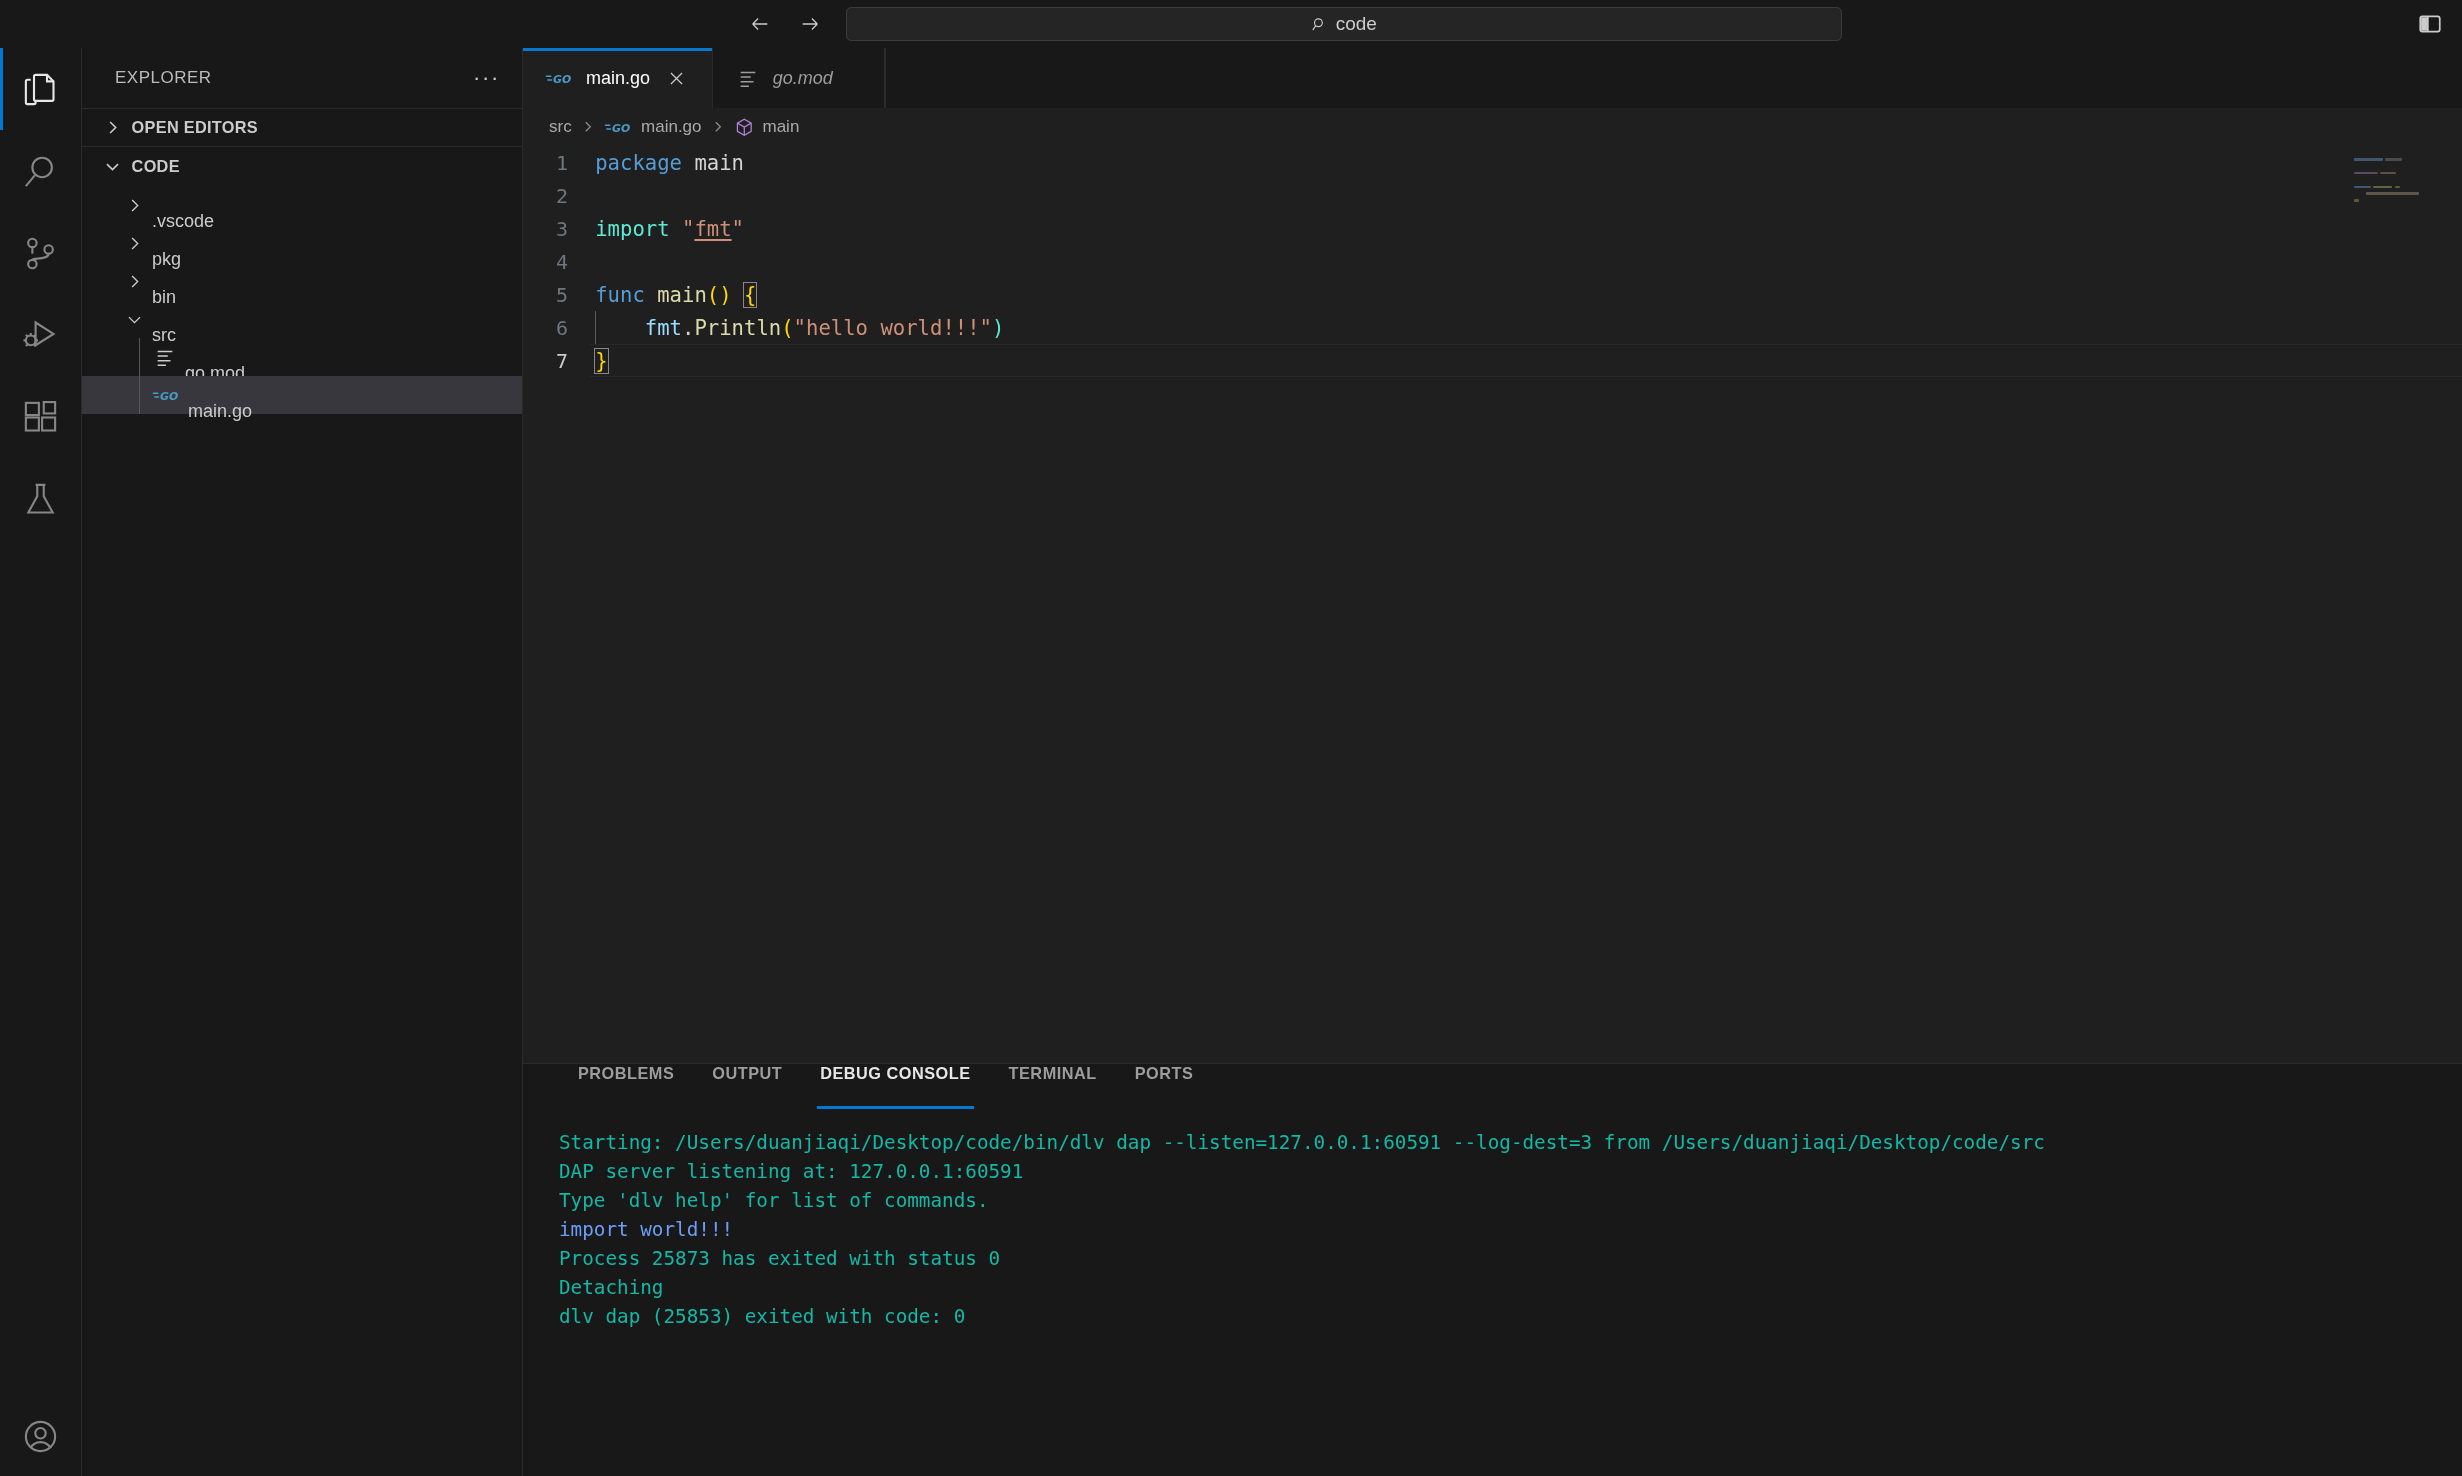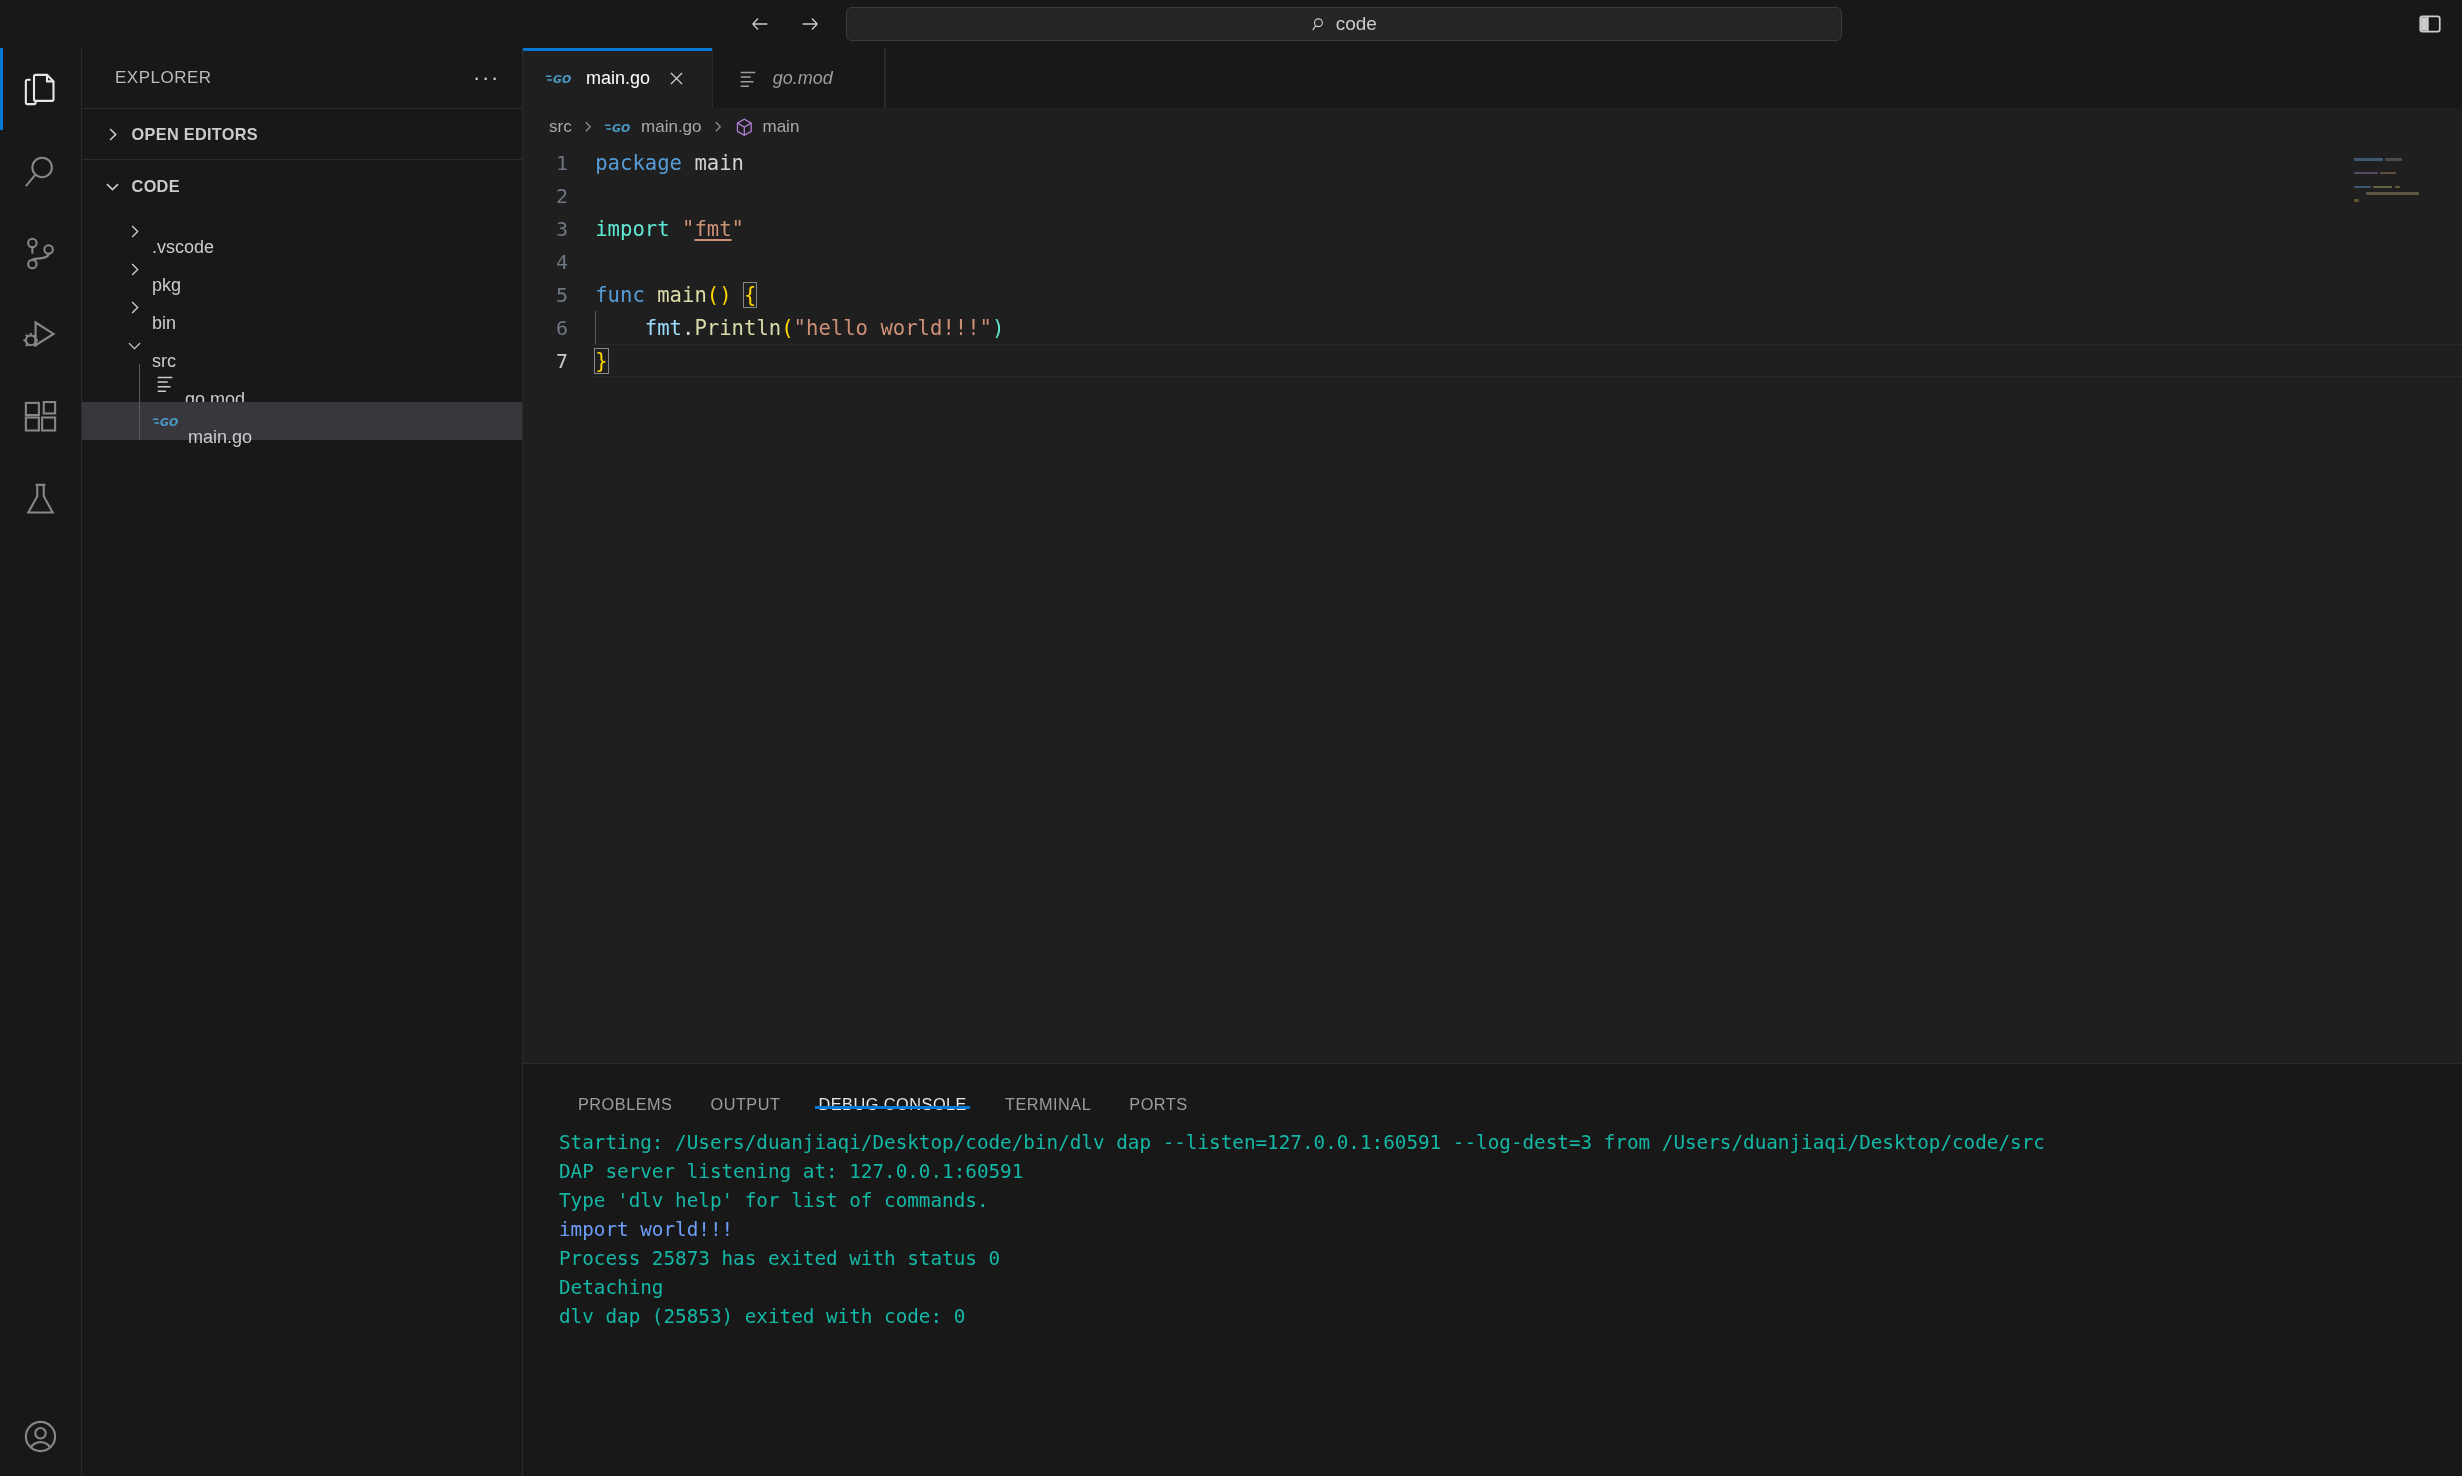--- a/index.html
+++ b/index.html
@@ -58,21 +58,21 @@
     border-right: 0.9px solid #2b2b2b;
   }
   .sb-header {
     height: 60px; flex: 0 0 60px; display: flex; align-items: center;
     padding: 0 22px 0 33px; justify-content: space-between;
   }
   .sb-title { font-size: 17px; letter-spacing: 0.5px; color: #bbbbbb; }
   .sb-dots { color: #cccccc; font-size: 22px; letter-spacing: 1.7px; line-height: 1; }
 
   .tree-section-head {
-    height: 52px; display: flex; align-items: center; gap: 8.6px;
+    height: 39px; display: flex; align-items: center; gap: 8.6px;
     padding-left: 19px; color: #cccccc; font-size: 16.3px; font-weight: bold;
     letter-spacing: 0.3px;
   }
   .tree-section-head.bordered { border-top: 0.9px solid #2b2b2b; border-bottom: 0.9px solid #2b2b2b; }
   .chev { width: 22px; height: 22px; flex: 0 0 22px; display:flex; align-items:center; justify-content:center; color:#cccccc;}
   .chev svg { width: 19px; height: 19px; }
 
   .tree-row {
     height: 38px; display: flex; align-items: center; gap: 6.9px;
     color: #cccccc; font-size: 18px; position: relative;
@@ -145,22 +145,22 @@
   .minimap {
     position: absolute; top: 12px; right: 15.5px; width: 93px; height: 77px; opacity: .75;
   }
   .mm-row { height: 4.3px; margin-bottom: 2.6px; display: flex; gap: 2.6px; }
   .mm-b { height: 2.6px; border-radius: 0.9px; }
 
   
   .panel { height: 414px; flex: 0 0 414px; background: #181818; display: flex; flex-direction: column; border-top: 0.9px solid #2b2b2b; }
   .panel-bar { height: 50px; flex: 0 0 50px; display: flex; align-items: center; padding-left: 36px; position: relative; }
   .panel-tab {
-    height: 50px; display: flex; align-items: flex-end; padding: 0 19px;
-    color: #9d9d9d; font-size: 16.3px; letter-spacing: 0.5px; position: relative;
+    height: 50px; display: flex; align-items: flex-start; padding: 0 19px;
+    color: #9d9d9d; font-size: 16.3px; letter-spacing: 0.5px; position: relative; font-weight: bold;
   }
   .panel-tab.active { color: #e7e7e7; }
   .panel-tab.active::after {
     content: ""; position: absolute; left: 15.5px; right: 15.5px; bottom: 5.2px; height: 2.6px; background: #0078d4;
   }
   .panel-right { position: absolute; right: 10.3px; display: flex; align-items: center; gap: 12px; }
   .filter-input {
     width: 687px; height: 38px; background: #313131; border: 0.9px solid #3c3c3c; border-radius: 2.6px;
     color: #9b9b9b; font-size: 17px; padding: 0 13.7px; display: flex; align-items: center;
   }

